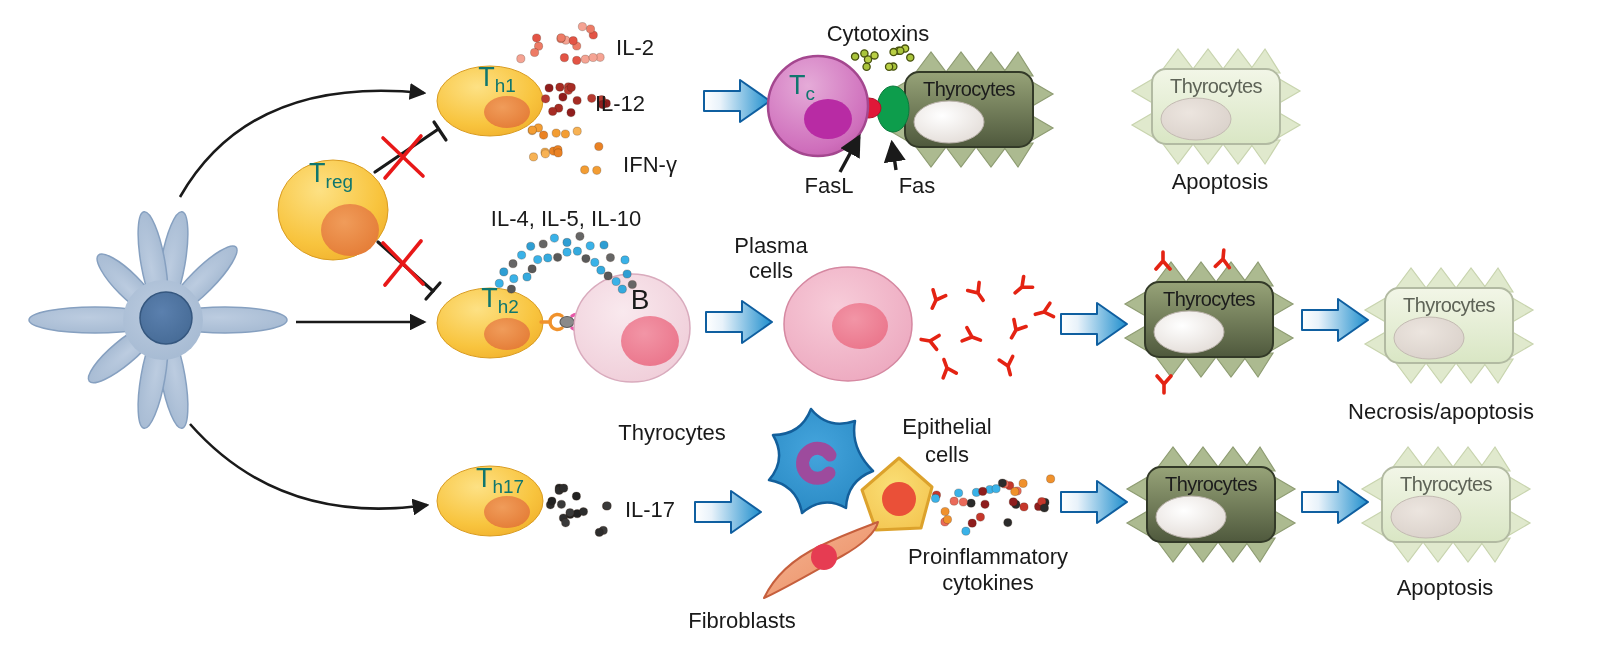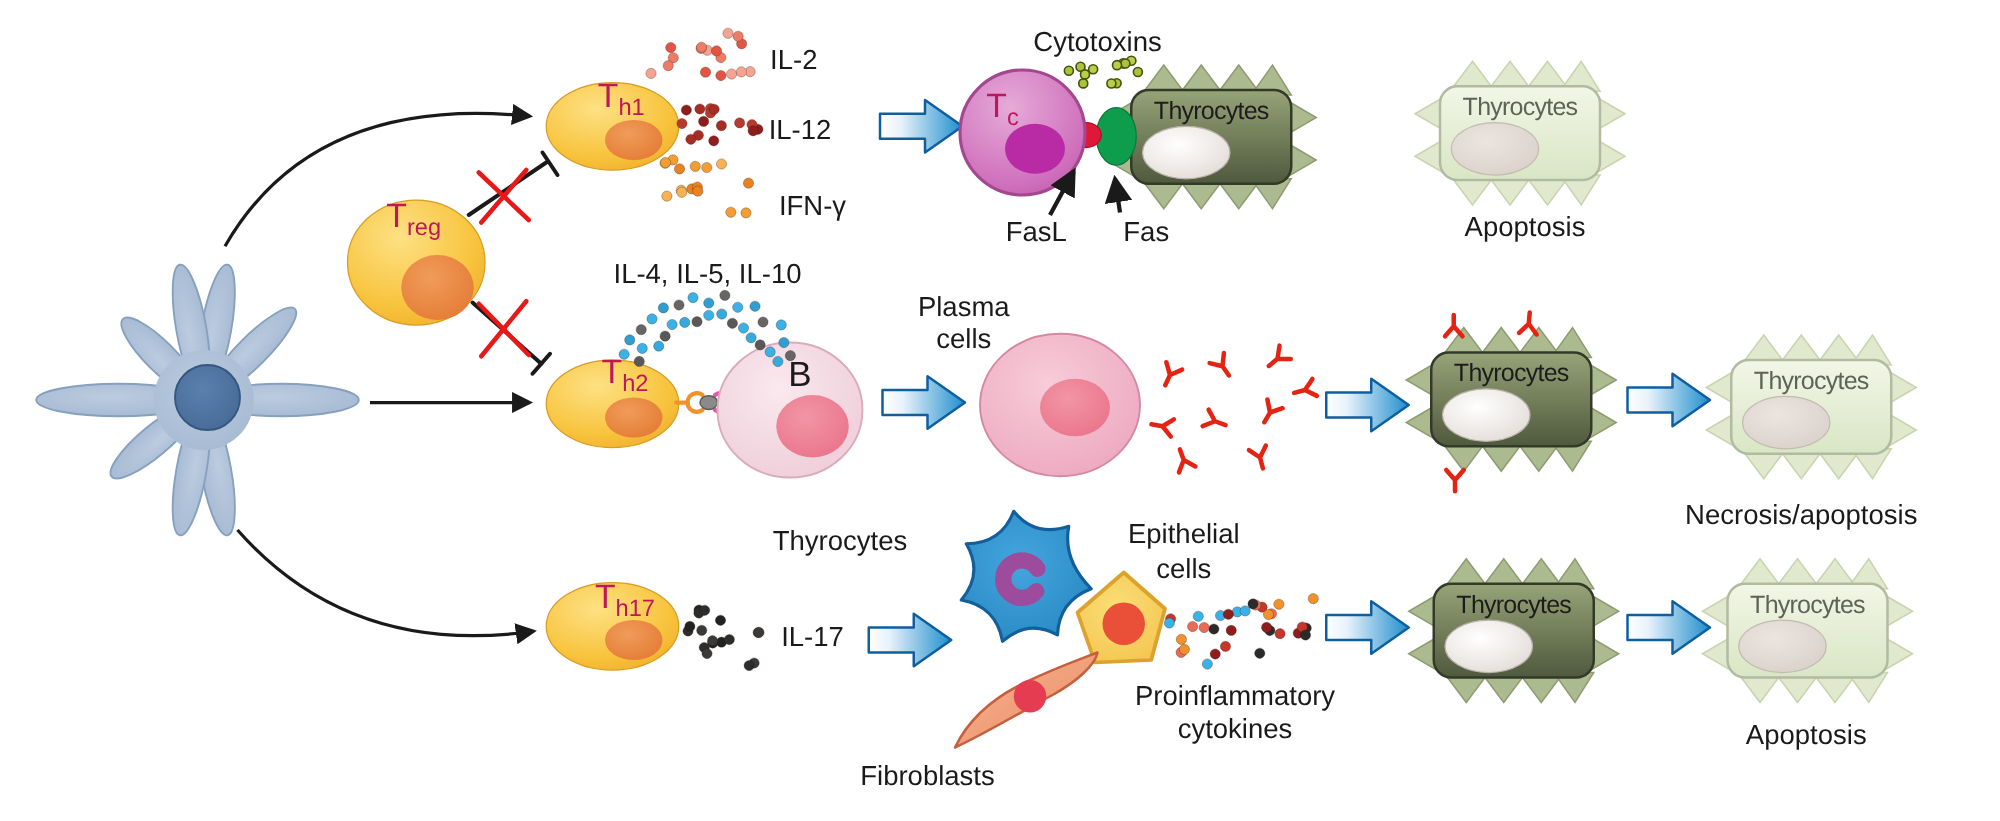--- a/index.html
+++ b/index.html
@@ -1,21 +1,21 @@
 <!DOCTYPE html>
 <html><head>
 <meta charset="utf-8">
 <style>
   html,body{margin:0;padding:0;background:#ffffff;}
   .canvas{position:relative;width:1600px;height:657px;background:#ffffff;overflow:hidden;
           font-family:"Liberation Sans","DejaVu Sans",sans-serif;}
   .canvas > svg{position:absolute;left:0;top:0;}
   .lbl{position:absolute;transform:translate(-50%,-50%);white-space:nowrap;
        font-size:22px;color:#1a1a1a;line-height:1;}
-  .cell-lbl{font-size:27px;color:#be185d;}
+  .cell-lbl{font-size:27px;color:#0f766e;}
   .cell-lbl sub{font-size:70%;}
   .thyro-lbl{font-size:20px;letter-spacing:-0.6px;color:#1c1c1c;}
   .thyro-lbl.pale{color:#5e6357;}
   .b-lbl{font-size:28px;}
 </style>
 </head>
 <body>
 
 <div class="canvas">
 
@@ -429,21 +429,21 @@
 </svg>
 
 <div class="lbl cell-lbl" style="left:331px;top:176px"><span>T</span><sub>reg</sub></div>
 <div class="lbl cell-lbl" style="left:497px;top:80px"><span>T</span><sub>h1</sub></div>
 <div class="lbl cell-lbl" style="left:500px;top:301px"><span>T</span><sub>h2</sub></div>
 <div class="lbl cell-lbl" style="left:500px;top:481px"><span>T</span><sub>h17</sub></div>
 <div class="lbl cell-lbl" style="left:802px;top:88px"><span>T</span><sub>c</sub></div>
 <div class="lbl b-lbl" style="left:640px;top:300px">B</div>
 
 <div class="lbl" style="left:635px;top:48px">IL-2</div>
-<div class="lbl" style="left:640px;top:104px">IL-12</div>
+<div class="lbl" style="left:620px;top:104px">IL-12</div>
 <div class="lbl" style="left:650px;top:165px">IFN-γ</div>
 <div class="lbl" style="left:566px;top:219px">IL-4, IL-5, IL-10</div>
 <div class="lbl" style="left:878px;top:34px">Cytotoxins</div>
 <div class="lbl" style="left:829px;top:186px">FasL</div>
 <div class="lbl" style="left:917px;top:186px">Fas</div>
 <div class="lbl" style="left:1220px;top:182px">Apoptosis</div>
 
 <div class="lbl" style="left:771px;top:246px">Plasma</div>
 <div class="lbl" style="left:771px;top:271px">cells</div>
 <div class="lbl" style="left:1441px;top:412px">Necrosis/apoptosis</div>

